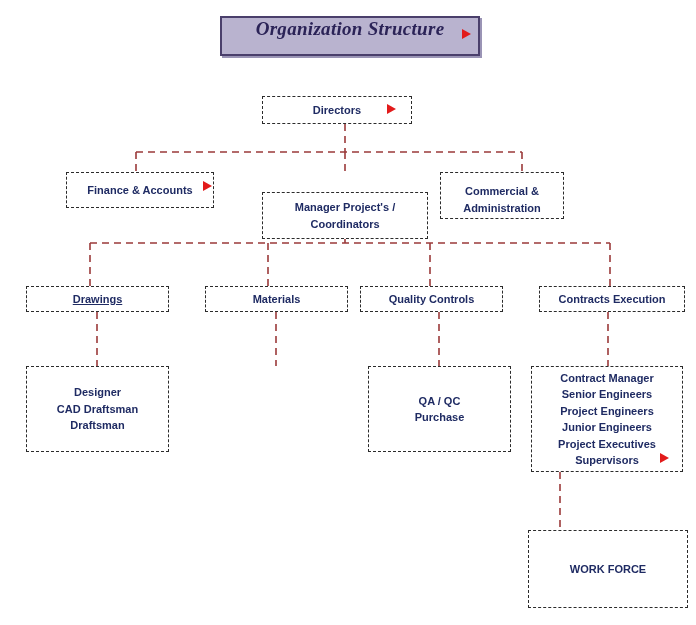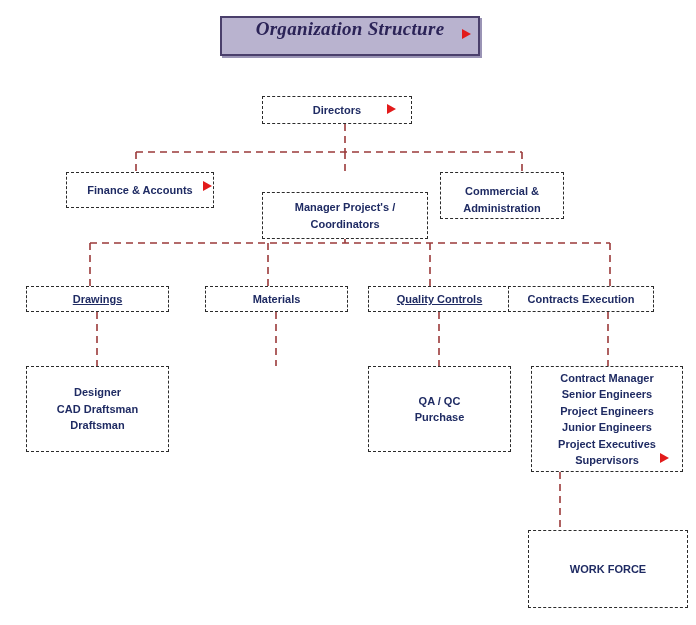--- a/index.html
+++ b/index.html
@@ -138,24 +138,24 @@
     <span class="inner">Commercial &amp;
 Administration</span>
   </div>
 
   <div class="node" style="left:26px; top:286px; width:143px; height:26px;text-decoration:underline;">
     <span class="inner">Drawings</span>
   </div>
   <div class="node" style="left:205px; top:286px; width:143px; height:26px;">
     <span class="inner">Materials</span>
   </div>
-  <div class="node" style="left:368px; top:286px; width:143px; height:26px;text-decoration:underline;">
+  <div class="node" style="left:360px; top:286px; width:143px; height:26px;">
     <span class="inner">Quality Controls</span>
   </div>
-  <div class="node" style="left:508px; top:286px; width:146px; height:26px;">
+  <div class="node" style="left:539px; top:286px; width:146px; height:26px;">
     <span class="inner">Contracts Execution</span>
   </div>
 
   <div class="node" style="left:26px; top:366px; width:143px; height:86px;">
     <span class="inner">Designer
 CAD Draftsman
 Draftsman</span>
   </div>
   <div class="node" style="left:368px; top:366px; width:143px; height:86px;">
     <span class="inner">QA / QC

